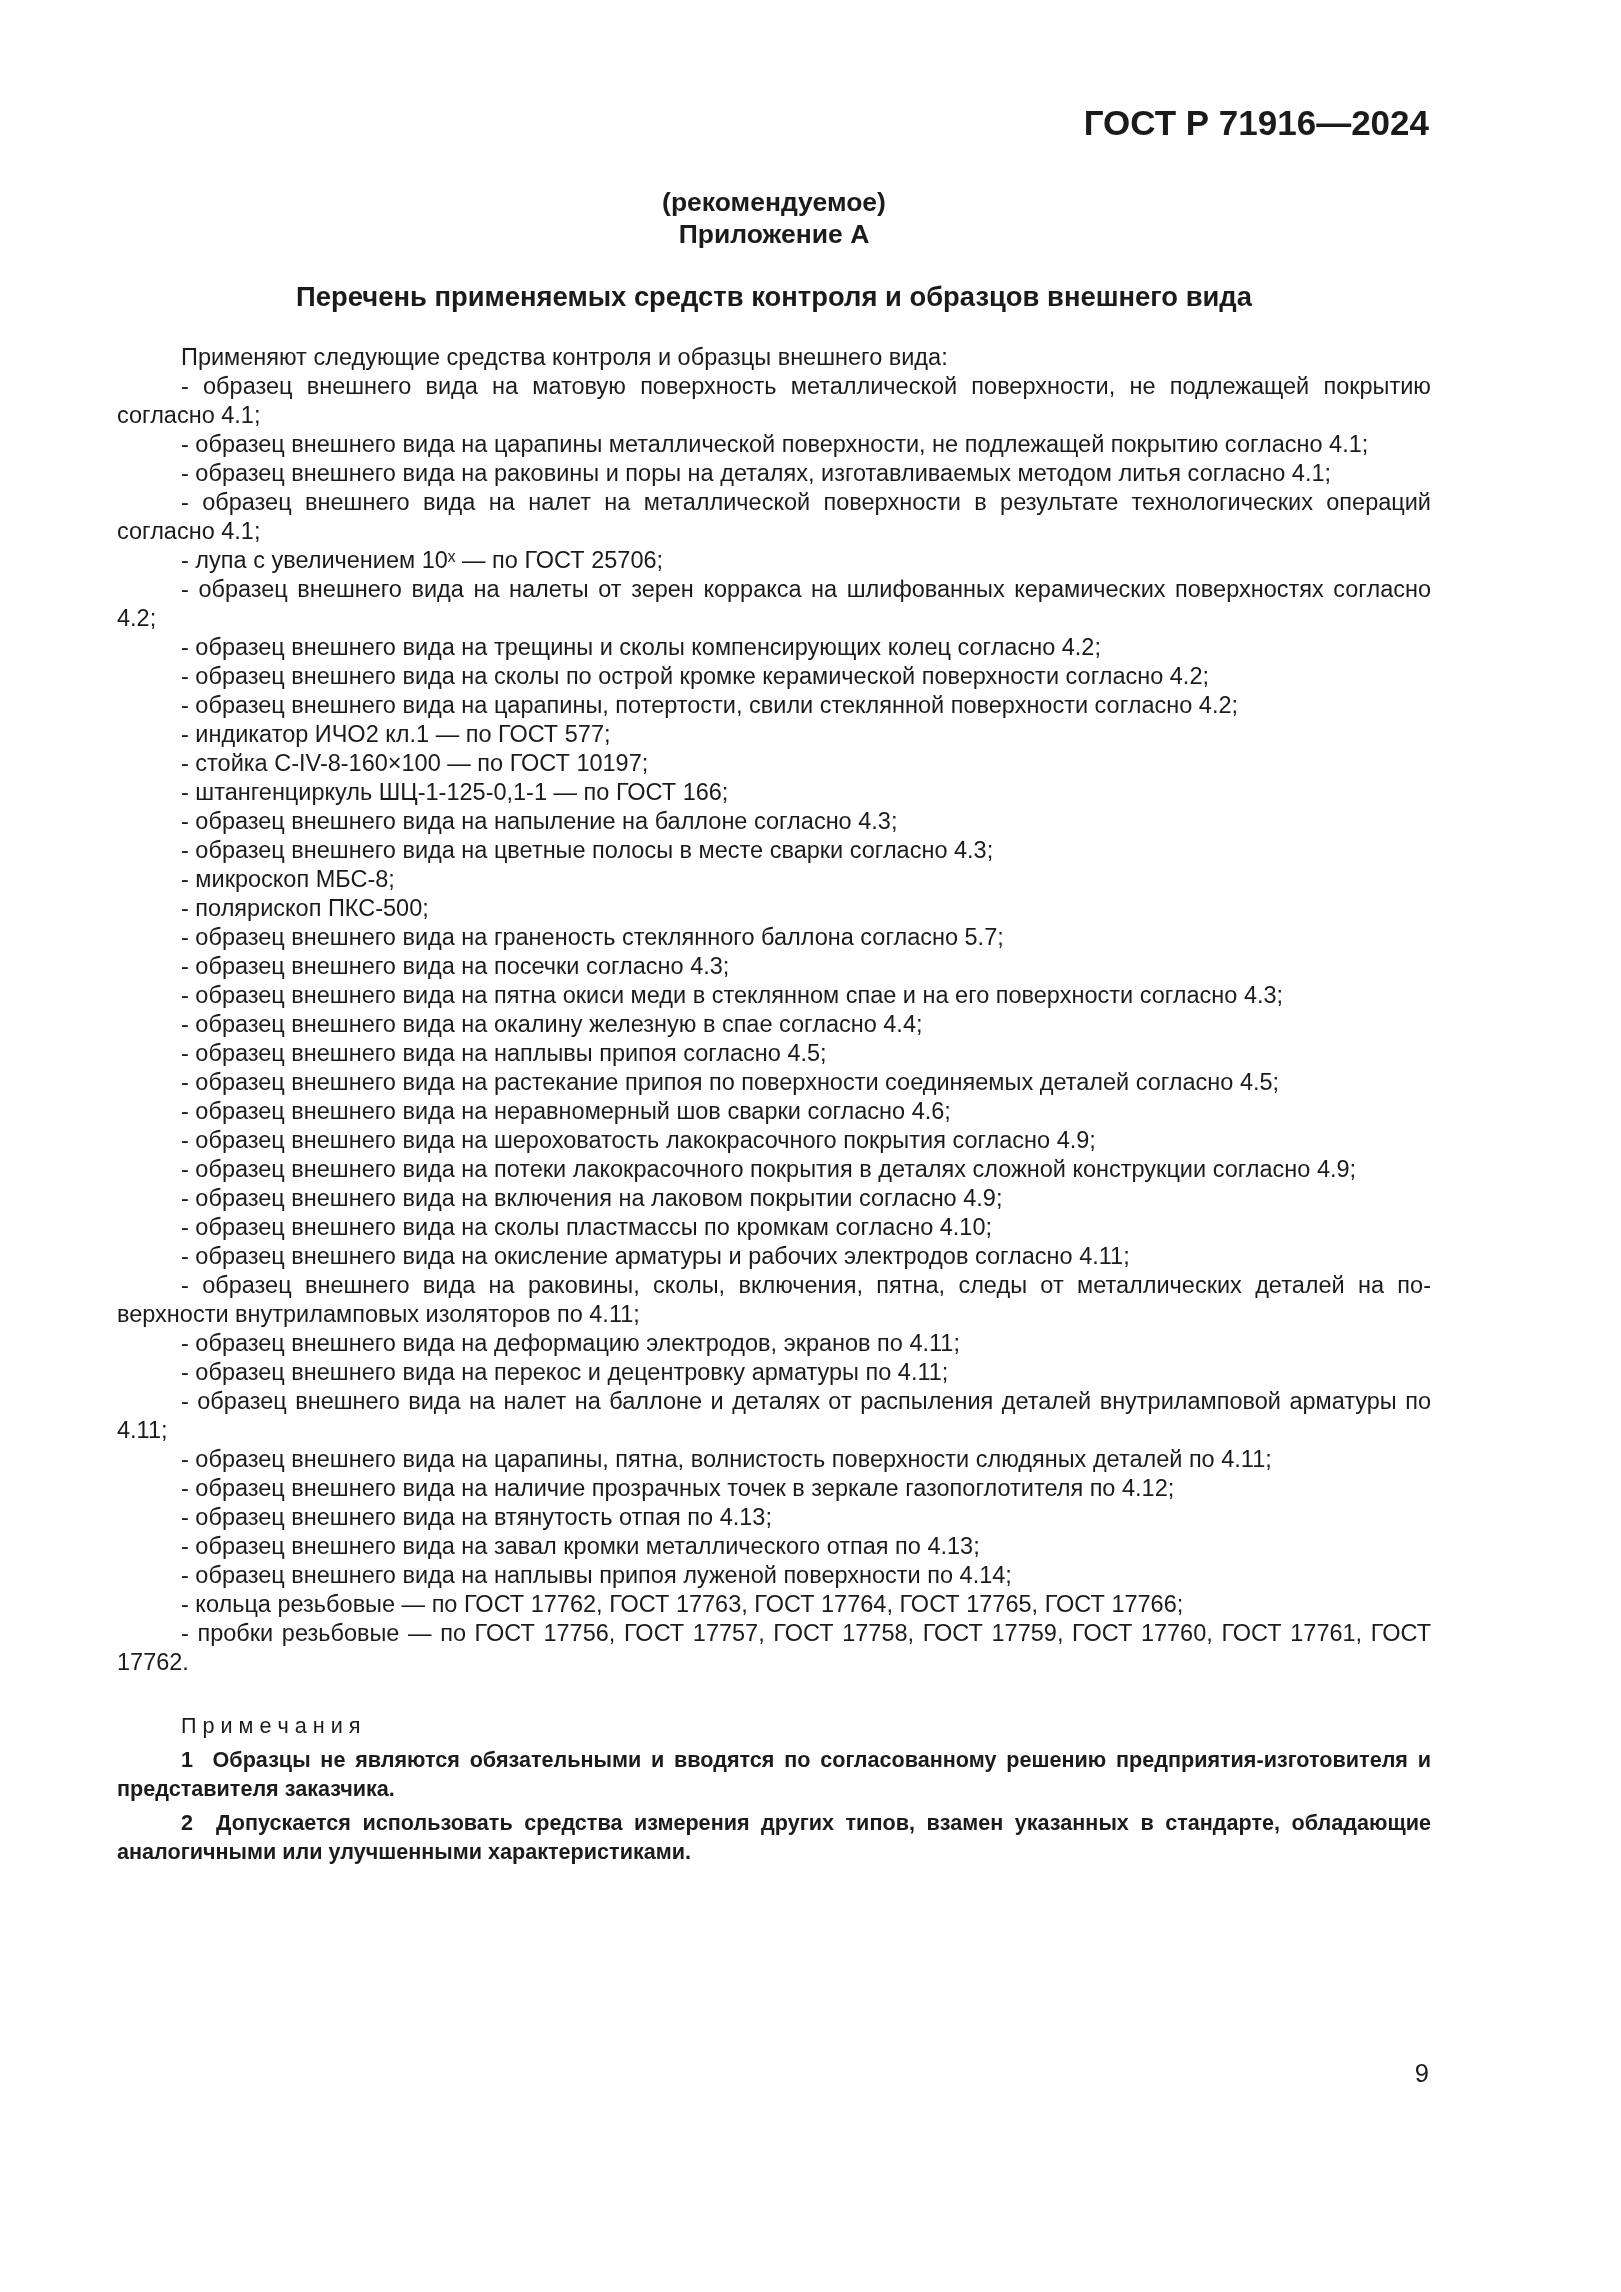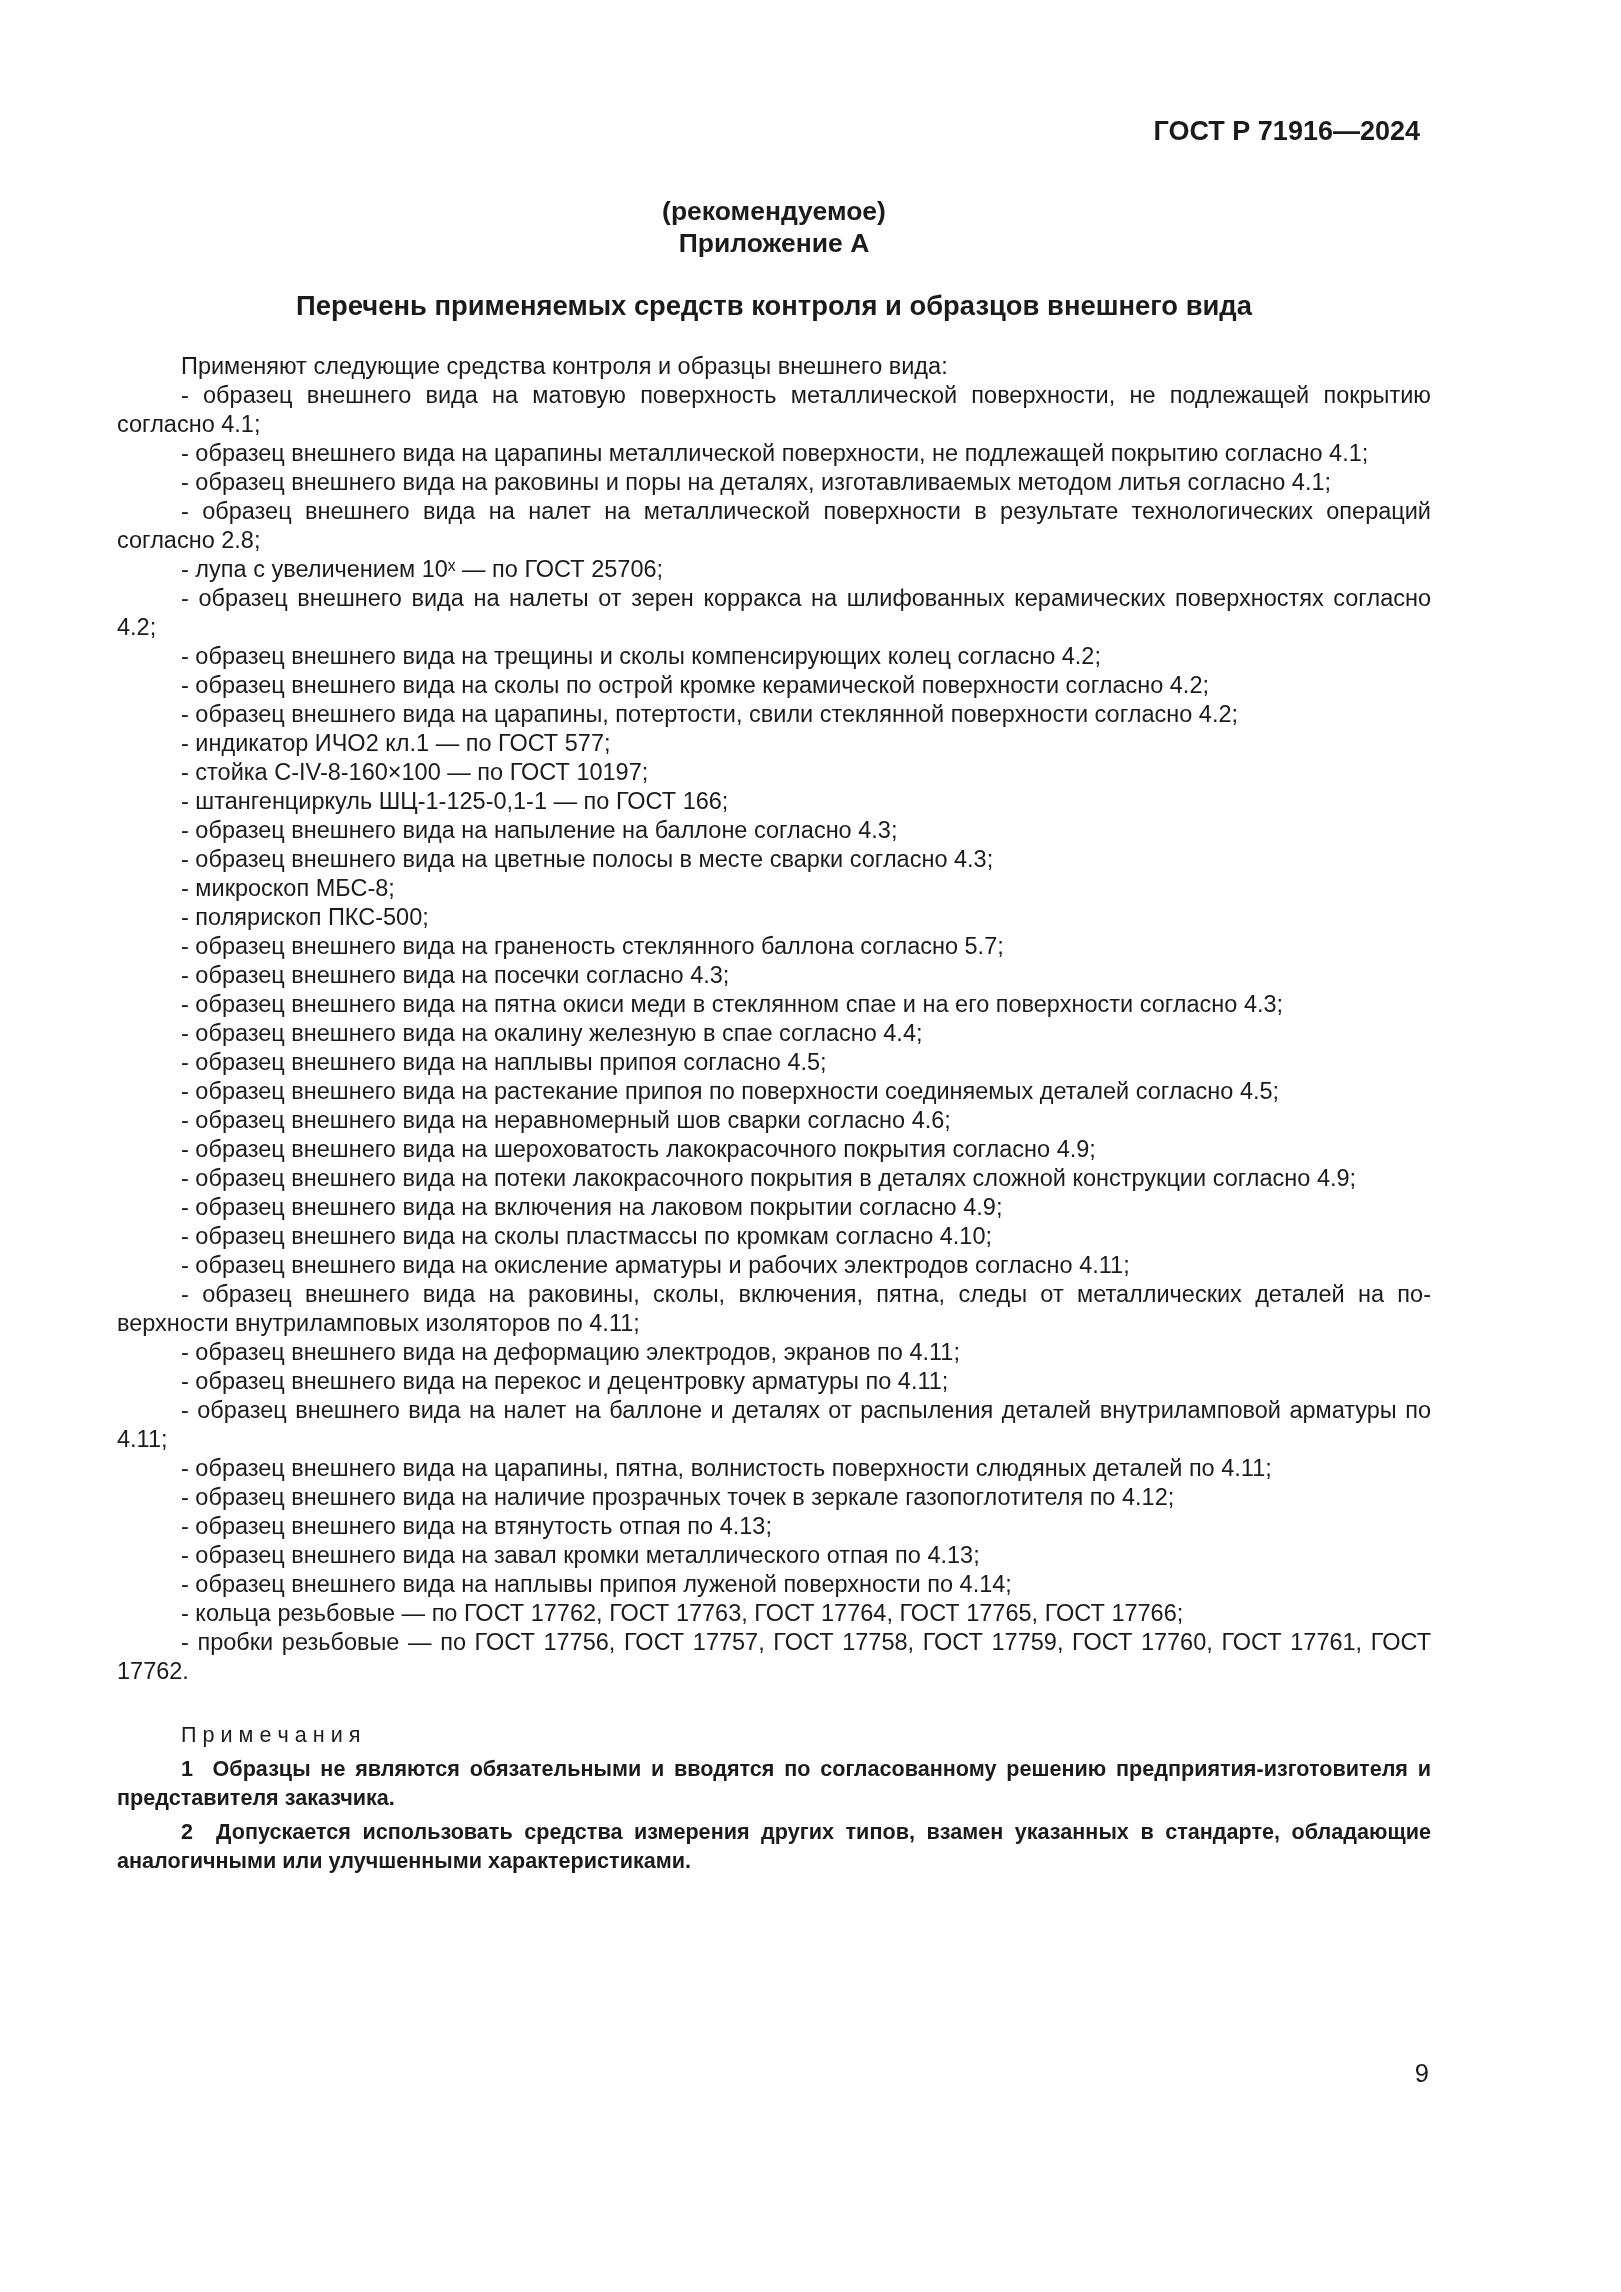--- a/index.html
+++ b/index.html
@@ -12,25 +12,25 @@
     font-family:"Liberation Sans", sans-serif;
     color:#1b1b1b;
     overflow:hidden;
   }
   .content{
     position:absolute;
     left:117px;top:0;
     width:1314px;
   }
   .doc-header{
-    margin:11px;
+    margin:2px;
     padding-top:106px;
     text-align:right;
     font-weight:bold;
-    font-size:27px;
+    font-size:35px;
     line-height:29px;
   }
   .appendix{
     margin-top:49px;
     text-align:center;
     font-weight:bold;
     font-size:26.5px;
     line-height:32px;
   }
   .appendix p{margin:0;}
@@ -90,21 +90,21 @@
       <p>Приложение А</p>
     </div>
 
     <p class="doc-title">Перечень применяемых средств контроля и образцов внешнего вида</p>
 
     <div class="body-text">
       <p>Применяют следующие средства контроля и образцы внешнего вида:</p>
       <p>- образец внешнего вида на матовую поверхность металлической поверхности, не подлежащей покрытию согласно 4.1;</p>
       <p>- образец внешнего вида на царапины металлической поверхности, не подлежащей покрытию согласно 4.1;</p>
       <p>- образец внешнего вида на раковины и поры на деталях, изготавливаемых методом литья согласно 4.1;</p>
-      <p>- образец внешнего вида на налет на металлической поверхности в результате технологических операций согласно 2.8;</p>
+      <p>- образец внешнего вида на налет на металлической поверхности в результате технологических операций согласно 4.1;</p>
       <p>- лупа с увеличением 10ˣ — по ГОСТ 25706;</p>
       <p>- образец внешнего вида на налеты от зерен корракса на шлифованных керамических поверхностях со­гласно 4.2;</p>
       <p>- образец внешнего вида на трещины и сколы компенсирующих колец согласно 4.2;</p>
       <p>- образец внешнего вида на сколы по острой кромке керамической поверхности согласно 4.2;</p>
       <p>- образец внешнего вида на царапины, потертости, свили стеклянной поверхности согласно 4.2;</p>
       <p>- индикатор ИЧО2 кл.1 — по ГОСТ 577;</p>
       <p>- стойка С-IV-8-160×100 — по ГОСТ 10197;</p>
       <p>- штангенциркуль ШЦ-1-125-0,1-1 — по ГОСТ 166;</p>
       <p>- образец внешнего вида на напыление на баллоне согласно 4.3;</p>
       <p>- образец внешнего вида на цветные полосы в месте сварки согласно 4.3;</p>

